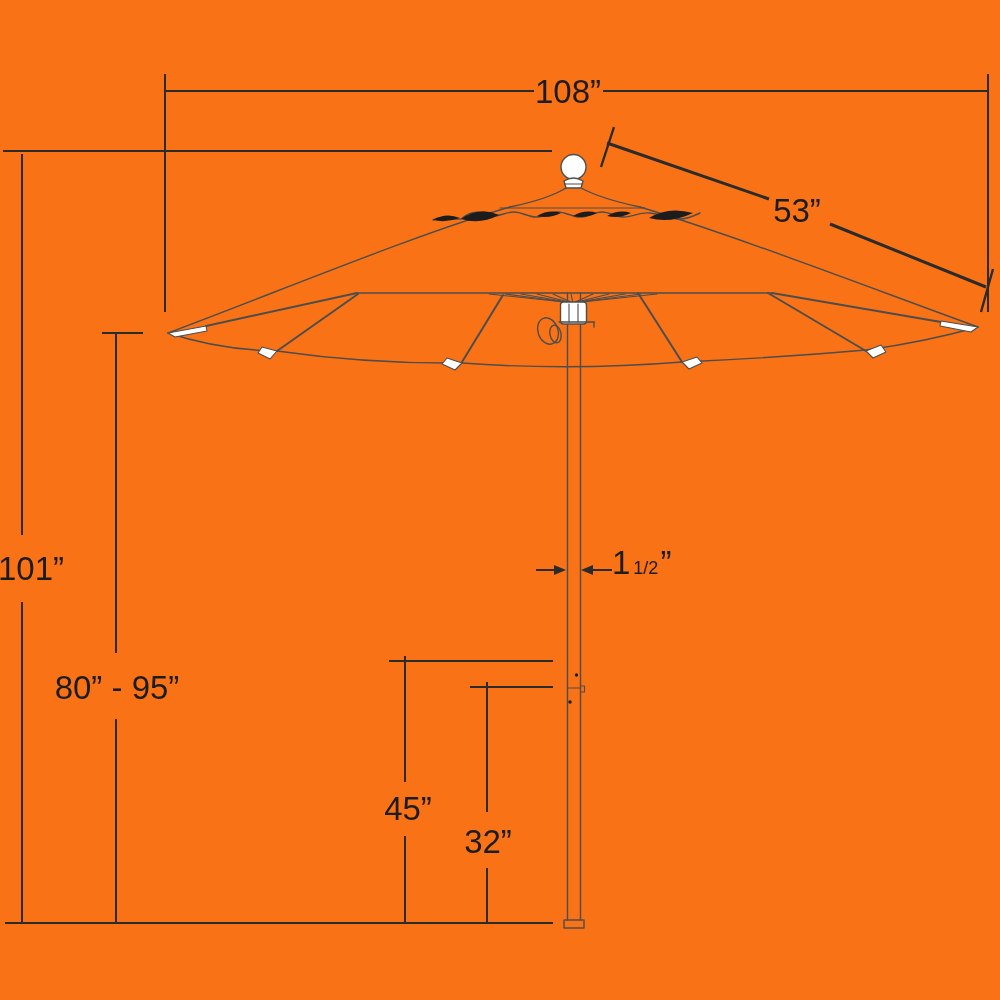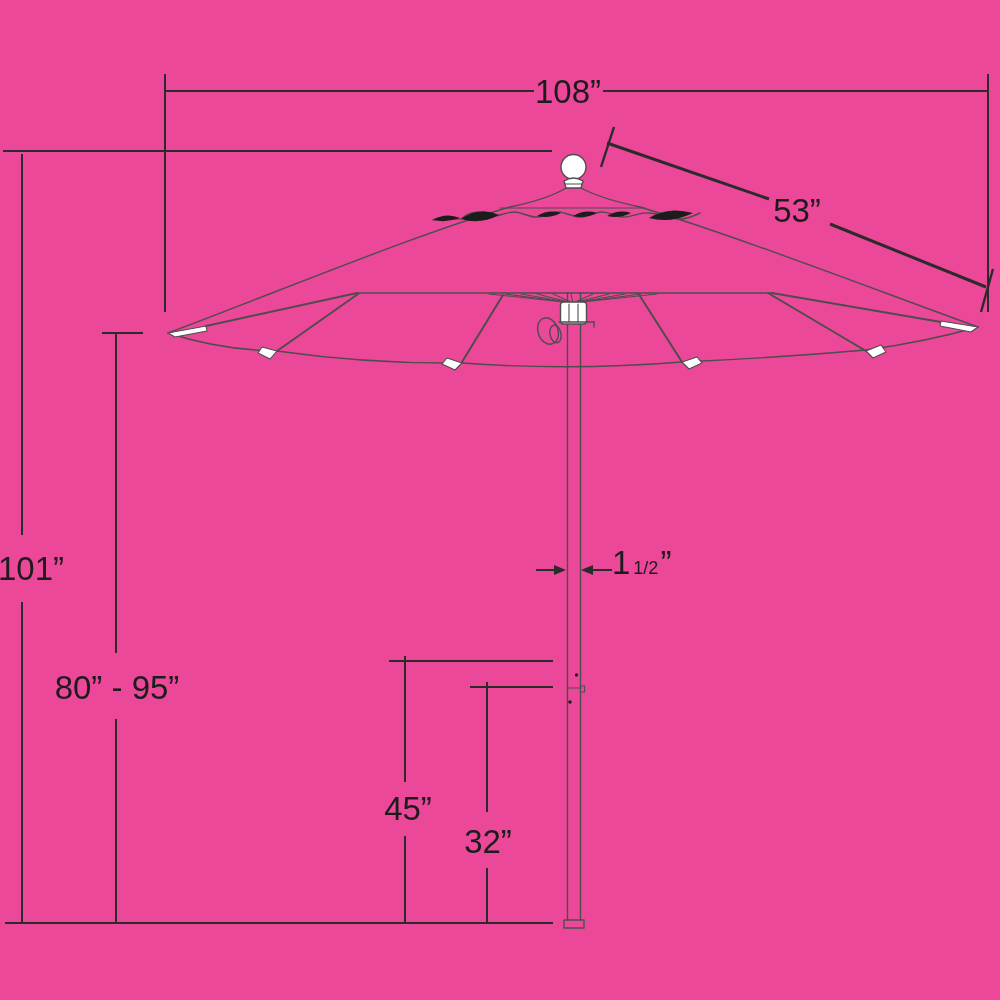--- a/index.html
+++ b/index.html
@@ -7,21 +7,21 @@
     padding: 0;
     background: #ffffff;
     width: 1000px;
     height: 1000px;
     overflow: hidden;
   }
   .canvas {
     position: relative;
     width: 1000px;
     height: 1000px;
-    background: #ec4899;
+    background: #f97316;
   }
   svg { display: block; }
   .art {
     stroke: #4d4d4d;
     stroke-width: 1.4;
     fill: none;
     stroke-linecap: round;
     stroke-linejoin: round;
   }
   .art-thin  { stroke-width: 1.1; }

